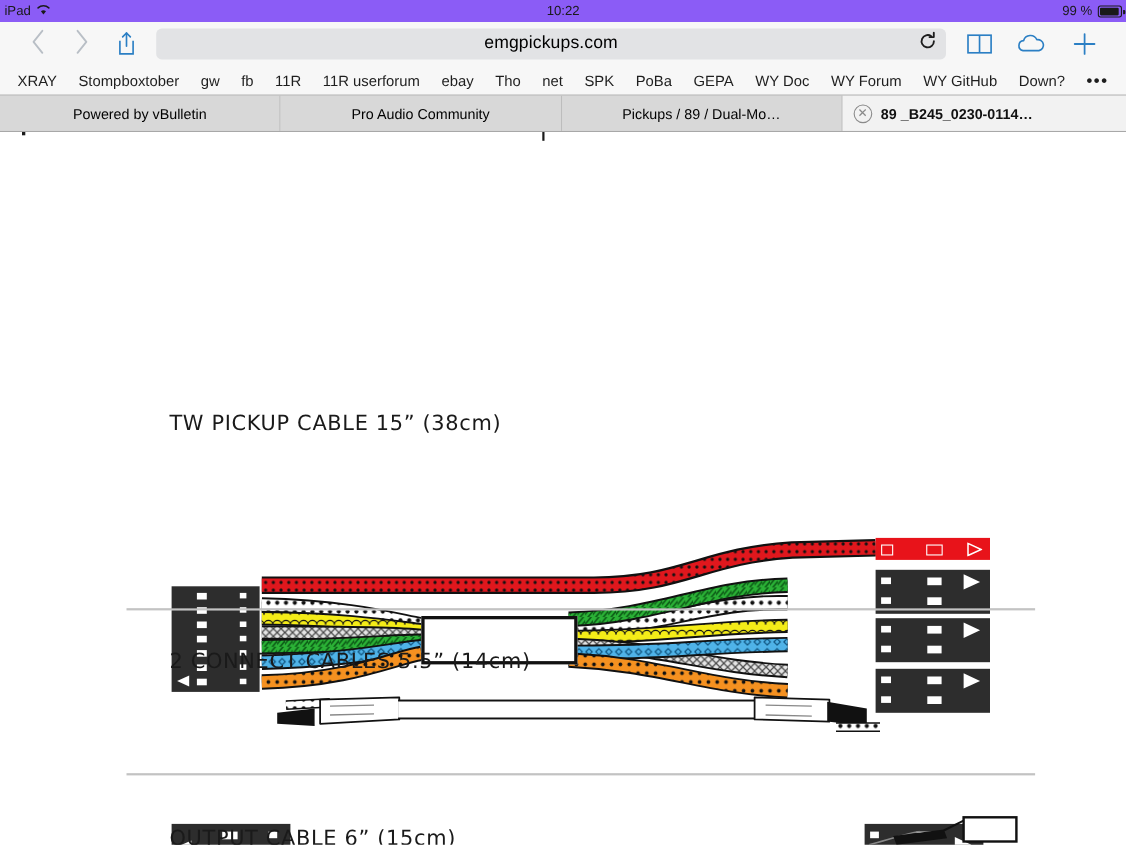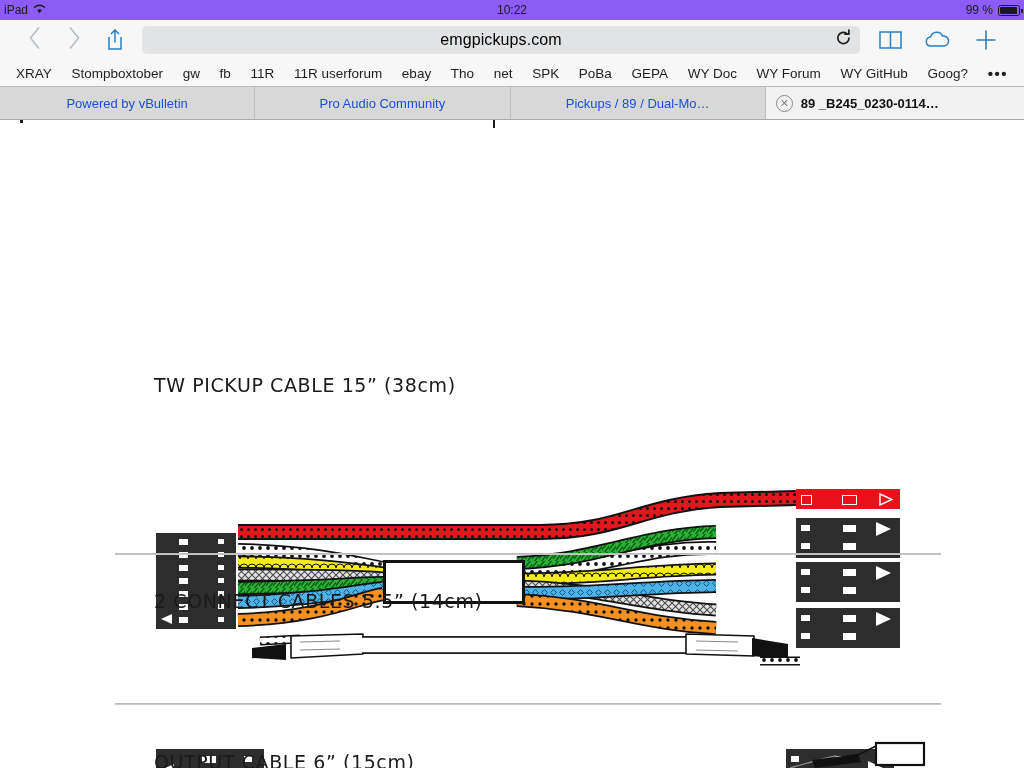--- a/index.html
+++ b/index.html
@@ -165,21 +165,21 @@
     background: #d3d3d3;
     border-top: 1px solid #b9b9b9;
     border-bottom: 1px solid #a8a8a8;
   }
   .tab {
     flex: 1;
     display: flex;
     align-items: center;
     justify-content: center;
     font-size: 13px;
-    color: #1d4ed8;
+    color: #000000;
     background: #d8d8d8;
     border-right: 1px solid #bdbdbd;
     overflow: hidden;
     white-space: nowrap;
     padding: 0 6px;
     box-sizing: border-box;
     cursor: default;
   }
   .tab.active {
     background: #f2f2f2;
@@ -366,21 +366,21 @@
     <span class="bm">11R userforum</span>
     <span class="bm">ebay</span>
     <span class="bm">Tho</span>
     <span class="bm">net</span>
     <span class="bm">SPK</span>
     <span class="bm">PoBa</span>
     <span class="bm">GEPA</span>
     <span class="bm">WY Doc</span>
     <span class="bm">WY Forum</span>
     <span class="bm">WY GitHub</span>
-    <span class="bm">Goog?</span>
+    <span class="bm">Down?</span>
     <span class="bm bm-more">•••</span>
   </div>
 
   <div class="tabbar">
     <div class="tab">
       <span>Powered by vBulletin</span>
     </div>
     <div class="tab">
       <span>Pro Audio Community</span>
     </div>

